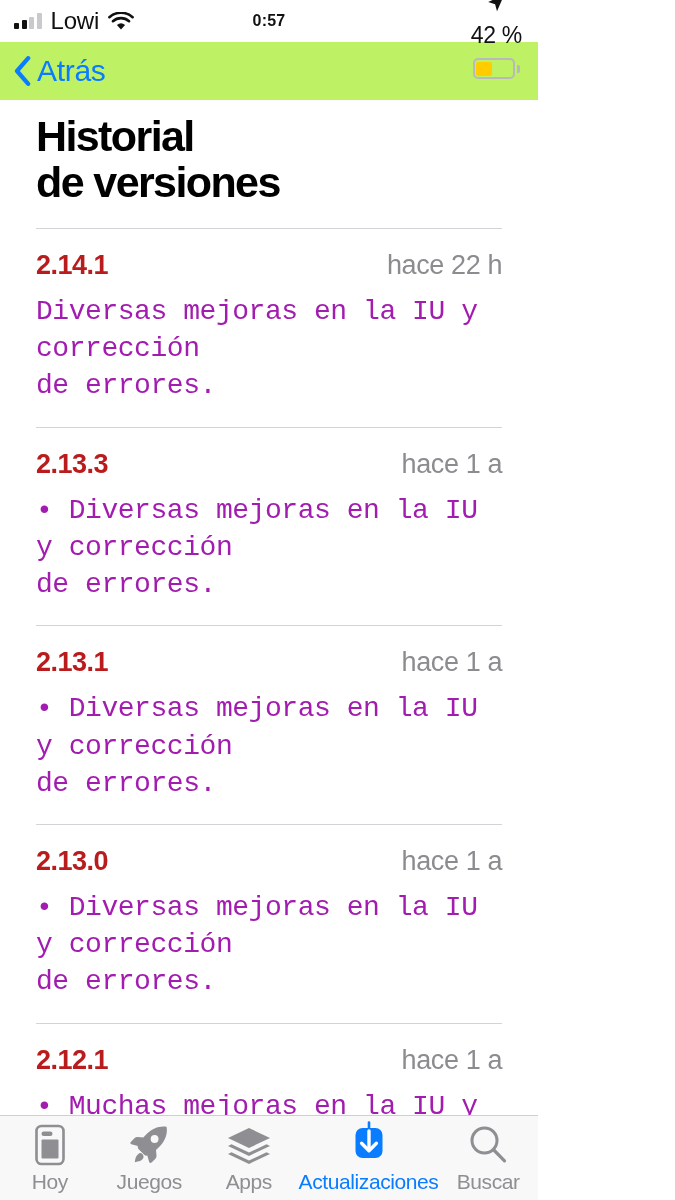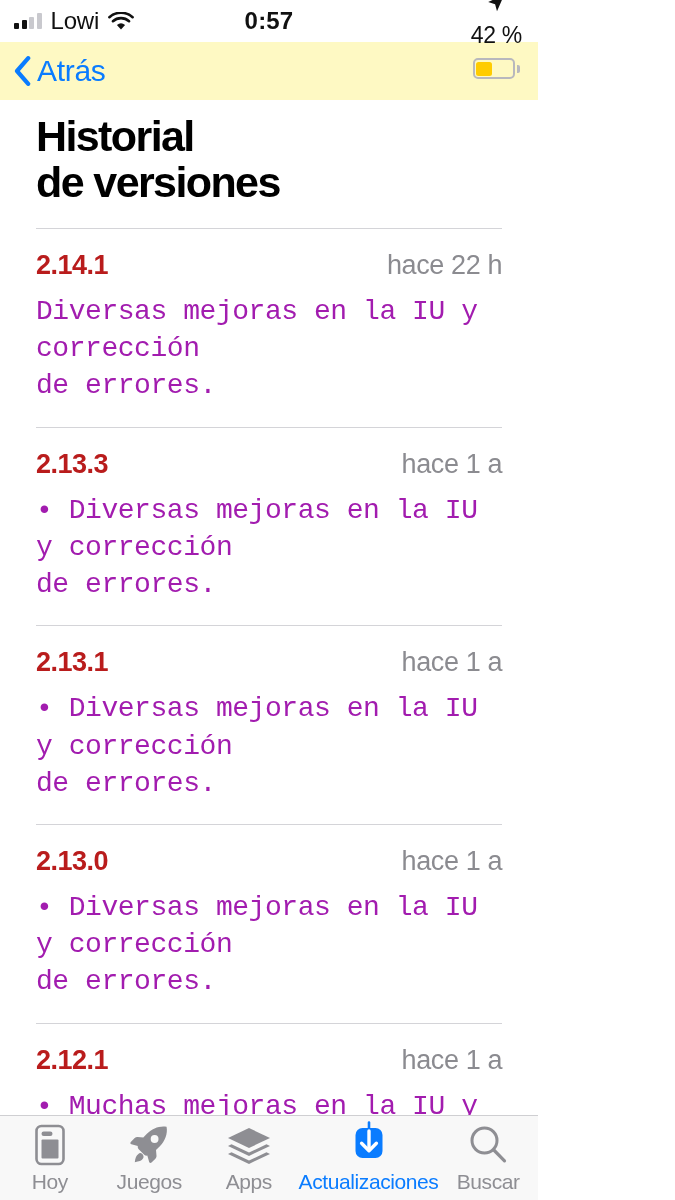--- a/index.html
+++ b/index.html
@@ -35,42 +35,42 @@
   .signal i:nth-child(3){ height:12.5px; }
   .signal i:nth-child(4){ height:16px; }
   .carrier { font-size:24px; color:#111; letter-spacing:-0.2px; }
   .wifi { width:26px; height:19px; display:block; }
 
   .sb-center {
     position:absolute; left:0; right:0; top:0; bottom:0;
     display:flex; align-items:center; justify-content:center;
     pointer-events:none;
   }
-  .clock { font-size:24px; font-weight:600; color:#111; letter-spacing:0.2px; }
+  .clock { font-size:16px; font-weight:600; color:#111; letter-spacing:0.2px; }
 
   .sb-right {
     margin-left:auto; display:flex; align-items:center; gap:9px;flex-direction:column;
   }
   .rotlock { width:21px; height:21px; display:block; }
   .locarrow { width:20px; height:20px; display:block; }
   .batt-pct { font-size:23px; color:#111; letter-spacing:-0.3px; }
   .battery { display:flex; align-items:center; gap:2px; }
   .batt-body {
     width:42px; height:21px; border:2px solid #b8b8bd; border-radius:5px;
     padding:1.5px; display:flex; align-items:stretch;
   }
   .batt-fill { width:44%; background:#ffcc00; border-radius:2.5px; }
   .batt-cap { width:3px; height:8px; background:#b8b8bd; border-radius:0 2px 2px 0; }
 
   
   .navbar {
     flex:0 0 58px; height:58px;
     display:flex; align-items:center;
     padding-left:14px;
-    background:#fef9c3;
+    background:#bef264;
   }
   .backbtn {
     display:flex; align-items:center; gap:6px;
     color:#0a7cff; cursor:pointer; background:none; border:none;
     font-family:inherit;
   }
   .chev { width:17px; height:30px; display:block; }
   .back-label { font-size:30px; color:#0a7cff; letter-spacing:-0.3px; }
 
   

